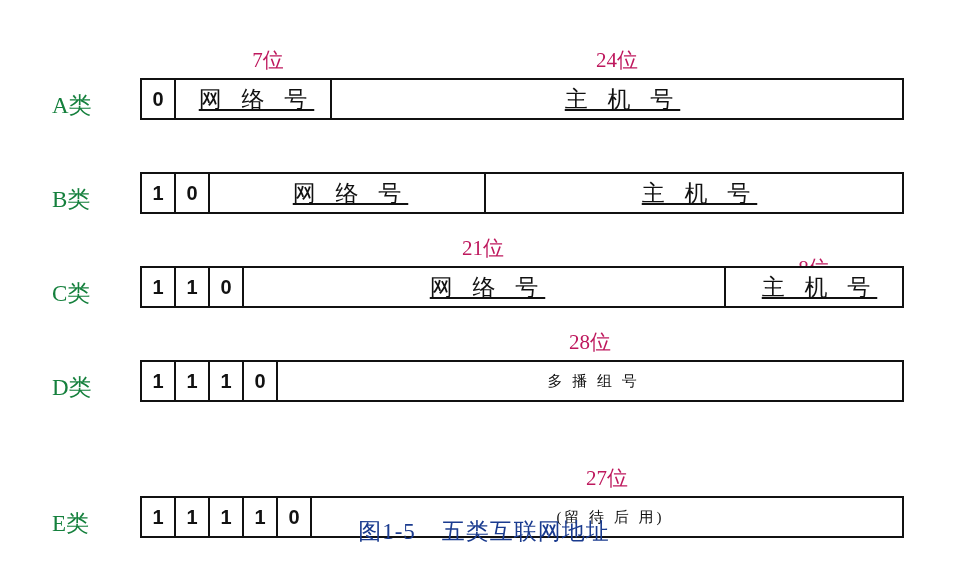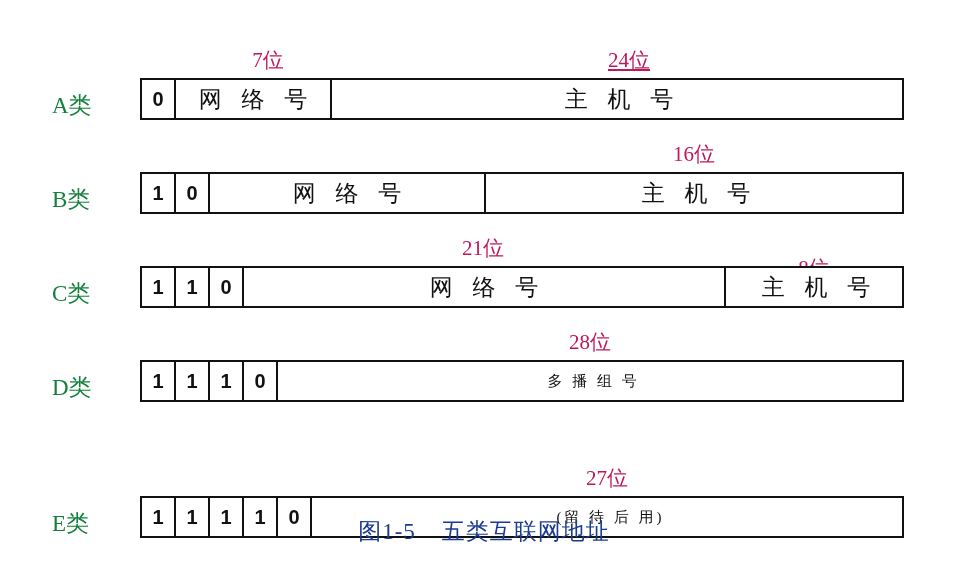--- a/index.html
+++ b/index.html
@@ -72,20 +72,21 @@
   .cell.bit {
     font-weight: bold;
     font-size: 20px;
     font-family: "Liberation Sans", sans-serif;
   }
 
   .cell.field {
     font-size: 23px;
     letter-spacing: 7px;
     text-indent: 7px;
+    text-decoration: underline;
   }
 
   .cell.field-plain {
     font-size: 15px;
     letter-spacing: 3px;
     text-indent: 3px;
   }
 
   .bitlabel {
     position: absolute;
@@ -122,30 +123,29 @@
     font-family: "Liberation Sans", sans-serif;
     letter-spacing: 1px;
   }
 </style>
 </head>
 <body>
 
 <div id="diagram">
     <div class="row" style="top: 44px;">
       <div class="bitlabel" style="left: 190px; width: 156px;">7位</div>
-      <div class="bitlabel" style="left: 342px; width: 574px; text-decoration: underline;">24位</div>
+      <div class="bitlabel" style="left: 330px; width: 574px;">24位</div>
       <div class="row-label">A类</div>
       <div class="bar">
         <div class="cell bit" style="width: 34px; flex: 0 0 34px;">0</div>
         <div class="cell field" style="width: 156px; flex: 0 0 156px;">网 络 号</div>
         <div class="cell field" style="width: 574px; flex: 0 0 574px;">主 机 号</div>
       </div>
     </div>
     <div class="row" style="top: 138px;">
-      <div class="bitlabel" style="left: 484px; width: 420px;">16位</div>
       <div class="row-label">B类</div>
       <div class="bar">
         <div class="cell bit" style="width: 34px; flex: 0 0 34px;">1</div>
         <div class="cell bit" style="width: 34px; flex: 0 0 34px;">0</div>
         <div class="cell field" style="width: 276px; flex: 0 0 276px;">网 络 号</div>
         <div class="cell field" style="width: 420px; flex: 0 0 420px;">主 机 号</div>
       </div>
     </div>
     <div class="row" style="top: 232px;">
       <div class="bitlabel" style="left: 242px; width: 482px; text-align: center;">21位</div>

